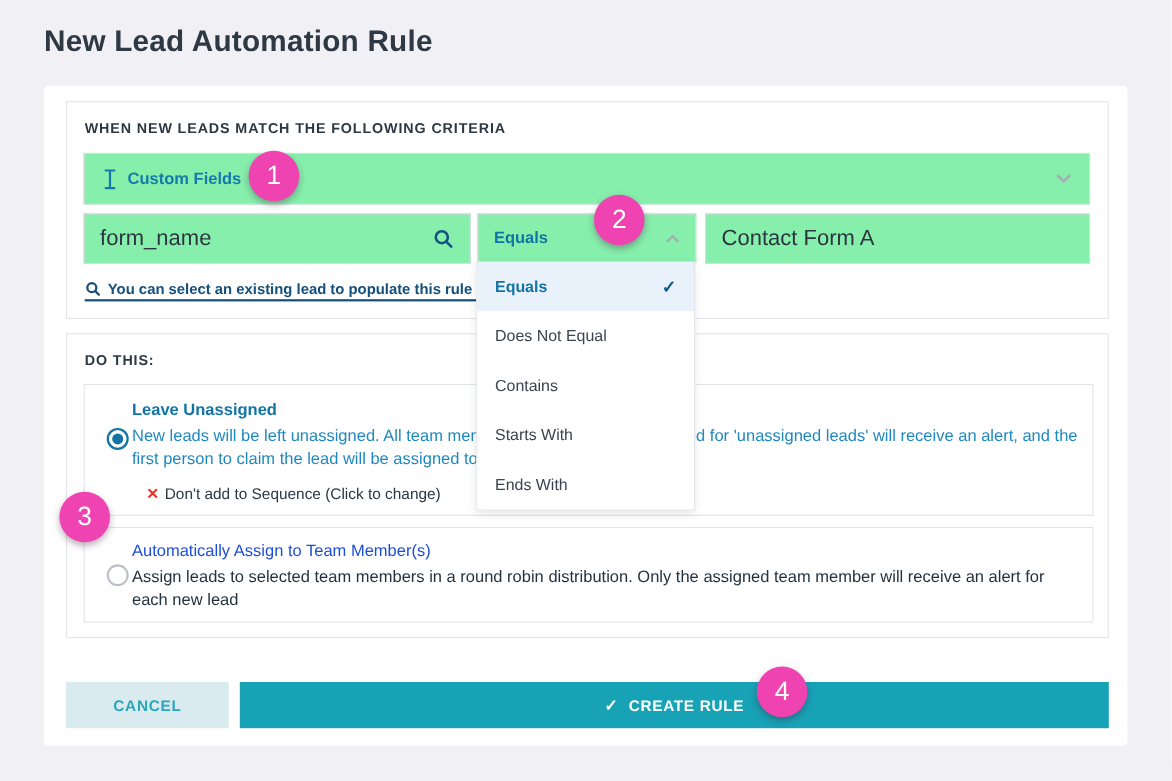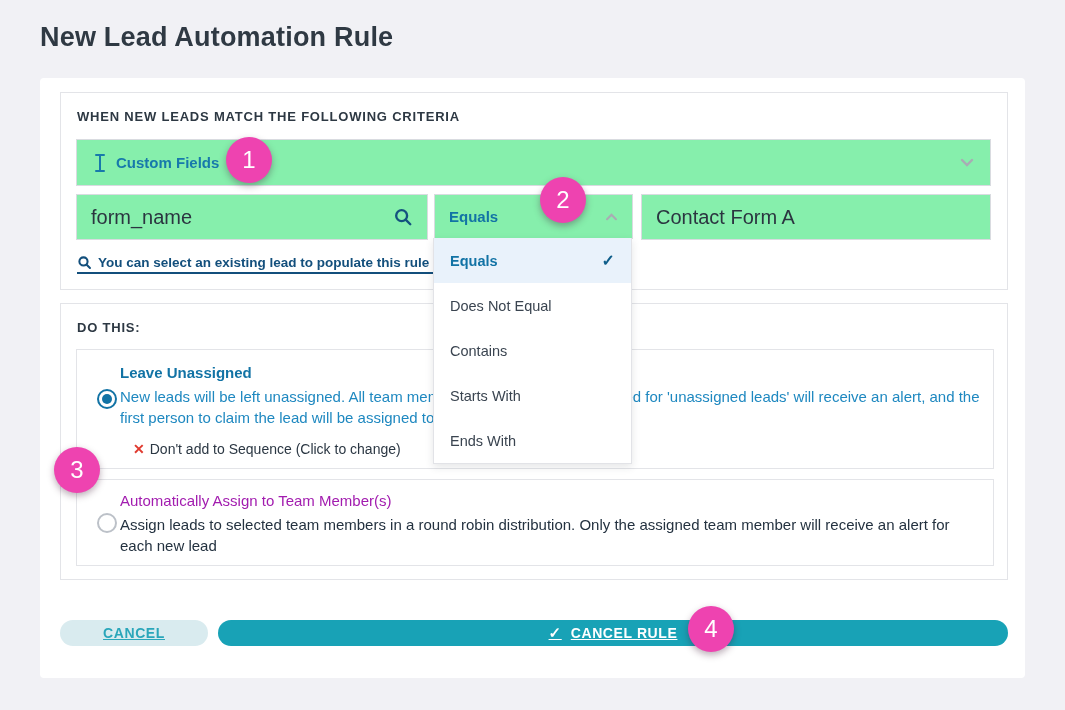--- a/index.html
+++ b/index.html
@@ -77,35 +77,35 @@
 
   .radio { position:absolute; left:20px; width:20px; height:20px; border-radius:50%; cursor:pointer; }
   .radio.on  { border:2px solid #1273a5; }
   .radio.on::after { content:""; position:absolute; left:3px; top:3px; width:10px; height:10px; border-radius:50%; background:#1273a5; }
   .radio.off { border:2px solid #bcc1c8; }
 
   .opt-title { position:absolute; left:43px; font-size:15px; }
   .opt1 .opt-title { top:14px; font-weight:bold; color:#1273a5; }
   .opt-desc { position:absolute; left:43px; font-size:15px; line-height:21px; }
   .opt1 .opt-desc { top:36px; width:862px; color:#1e88c0; }
-  .opt2 .opt-title { top:12px; color:#a21caf; }
+  .opt2 .opt-title { top:12px; color:#1d4ed8; }
   .opt2 .opt-desc  { top:34px; width:862px; color:#243240; }
 
   .seq-row {
     position:absolute; left:56px; top:91px;
     font-size:14px; color:#2b3743; cursor:pointer;
     display:inline-flex; align-items:center; gap:5px;
   }
   .seq-x { color:#e03a2f; font-weight:bold; font-size:14px; }
 
   .btn {
-    position:absolute; top:542px; height:26px; border:none; border-radius:14px;
+    position:absolute; top:542px; height:42px; border:none; border-radius:0;
     font-family:"Liberation Sans", sans-serif;
     font-size:14px; font-weight:bold; letter-spacing:.6px; cursor:pointer;
-    display:flex; align-items:center; justify-content:center;text-decoration:underline;
+    display:flex; align-items:center; justify-content:center;
   }
   .btn-cancel { left:20px; width:148px; background:#d9ebef; color:#2aa6ba; }
   .btn-create { left:178px; width:790px; background:#18a2b6; color:#ffffff; gap:9px; }
   .btn-create .ck { font-size:15px; }
 
   .badge {
     position:absolute; width:46px; height:46px; border-radius:50%;
     background:#ee43b0; color:#fff; font-size:24px;
     display:flex; align-items:center; justify-content:center;
     box-shadow:0 3px 7px rgba(60,20,50,.35);
@@ -195,21 +195,21 @@
       <div class="option-box opt2">
         <span class="radio off" style="top:33px;"></span>
         <div class="opt-title">Automatically Assign to Team Member(s)</div>
         <div class="opt-desc">Assign leads to selected team members in a round robin distribution. Only the assigned team member will receive an alert for each new lead</div>
       </div>
     </div>
 
     <button class="btn btn-cancel">CANCEL</button>
     <button class="btn btn-create">
       <span class="ck">✓</span>
-      <span>CANCEL RULE</span>
+      <span>CREATE RULE</span>
     </button>
   </div>
 
   <div class="dropdown">
     <div class="dd-item selected">
       <span>Equals</span>
       <span class="dd-check">✓</span>
     </div>
     <div class="dd-item">
       <span>Does Not Equal</span>

